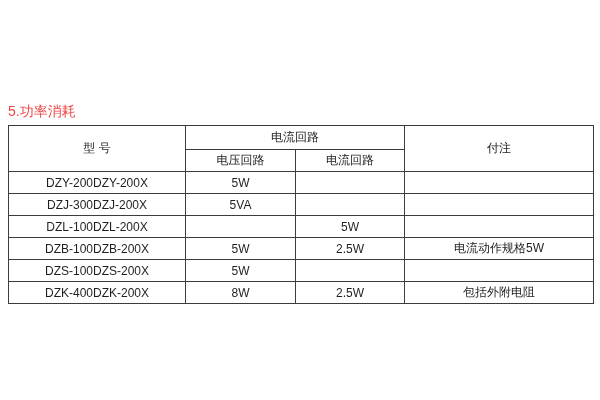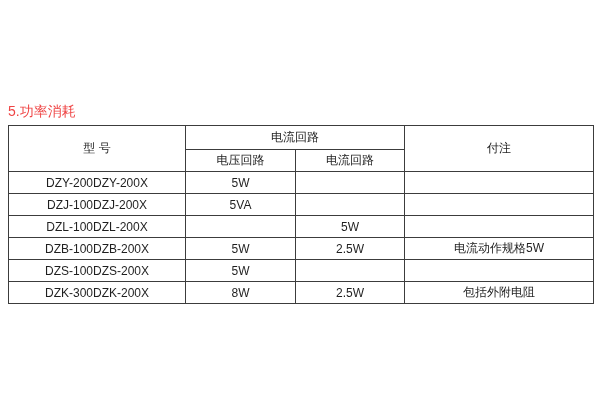--- a/index.html
+++ b/index.html
@@ -82,21 +82,21 @@
       <tr>
         <td class="model-cell">
           <span>DZY-200</span><span>DZY-200X</span>
         </td>
         <td>5W</td>
         <td></td>
         <td></td>
       </tr>
       <tr>
         <td class="model-cell">
-          <span>DZJ-100</span><span>DZJ-200X</span>
+          <span>DZJ-300</span><span>DZJ-200X</span>
         </td>
         <td>5VA</td>
         <td></td>
         <td></td>
       </tr>
       <tr>
         <td class="model-cell">
           <span>DZL-100</span><span>DZL-200X</span>
         </td>
         <td></td>
@@ -114,21 +114,21 @@
       <tr>
         <td class="model-cell">
           <span>DZS-100</span><span>DZS-200X</span>
         </td>
         <td>5W</td>
         <td></td>
         <td></td>
       </tr>
       <tr>
         <td class="model-cell">
-          <span>DZK-300</span><span>DZK-200X</span>
+          <span>DZK-400</span><span>DZK-200X</span>
         </td>
         <td>8W</td>
         <td>2.5W</td>
         <td>包括外附电阻</td>
       </tr>
     </tbody>
   </table>
 
 </div>
 

